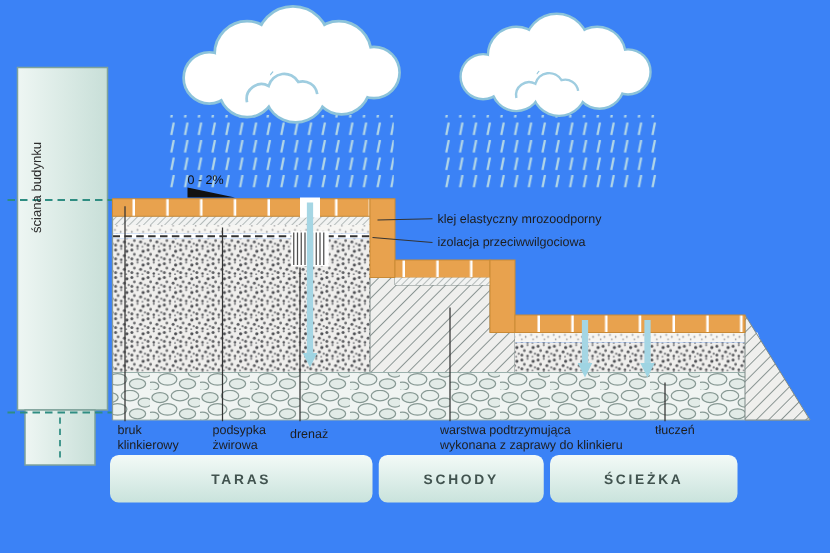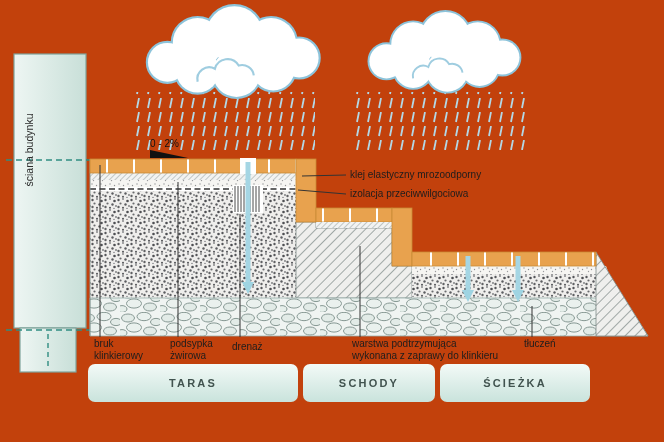--- a/index.html
+++ b/index.html
@@ -1,16 +1,16 @@
 <!DOCTYPE html>
 <html><head>
 <meta charset="utf-8">
 <style>
   html,body{margin:0;padding:0;background:#fff;}
-  .stage{position:relative;width:664px;height:442px;background:#c2410c;overflow:hidden;}
+  .stage{position:relative;width:664px;height:442px;background:#3b82f6;overflow:hidden;}
   svg{display:block;}
   text{font-family:"Liberation Sans","DejaVu Sans",sans-serif;fill:#1d1d1d;}
   .callout{font-size:10px;}
   .band-label{font-size:11px;letter-spacing:2.2px;fill:#41534f;font-weight:bold;}
   .wall-label{font-size:10.5px;fill:#2c2c2c;}
   .slope-label{font-size:10px;fill:#111;}
 </style>
 </head>
 <body>
 

